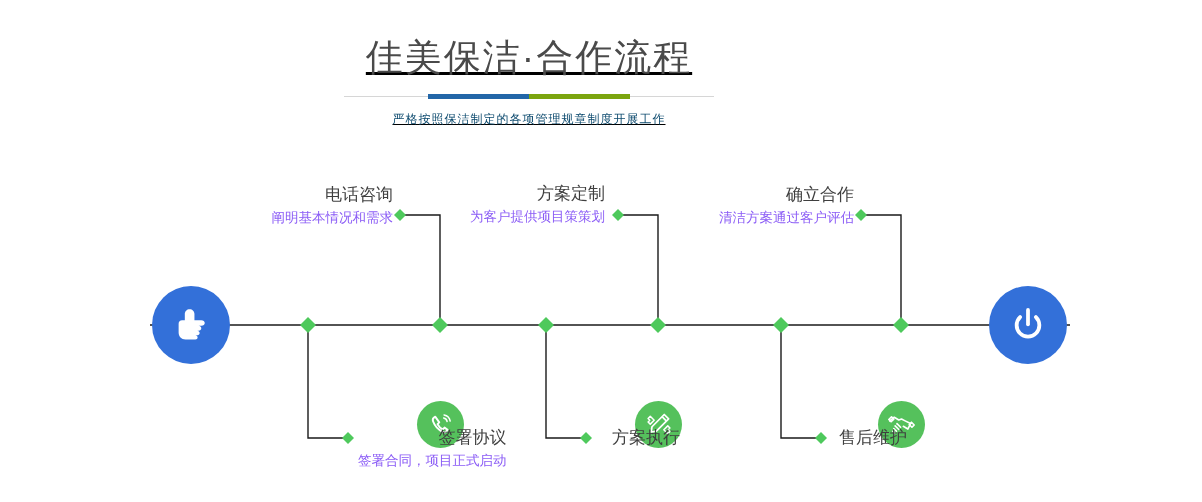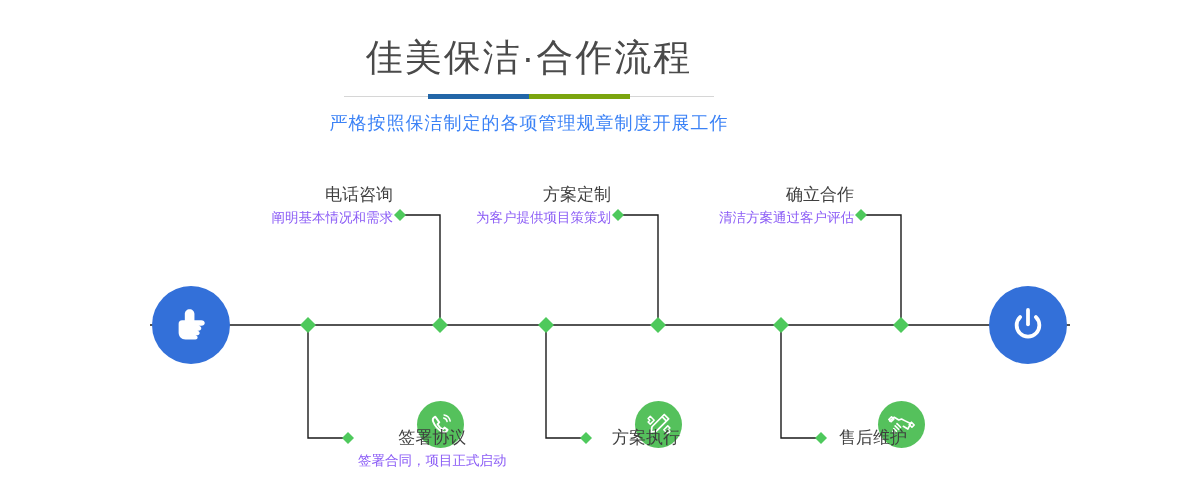--- a/index.html
+++ b/index.html
@@ -15,20 +15,21 @@
     position: relative;
   }
 
   
   .header {
     position: absolute;
     left: 0;
     top: 0;
     width: 1058px;
     text-align: center;
+    text-decoration: underline;
   }
   .page-title {
     margin: 0;
     padding-top: 36px;
     font-size: 37px;
     font-weight: 400;
     letter-spacing: 2px;
     color: #4a4a4a;
     line-height: 1.2;
   }
@@ -55,22 +56,22 @@
   .divider-green {
     position: absolute;
     left: 185px; top: 0px;
     width: 101px;
     height: 5px;
     background: #7ba50f;
   }
   .page-subtitle {
     margin: 0;
     padding-top: 12px;
-    font-size: 18px;
-    color: #3b82f6;
+    font-size: 12px;
+    color: #0c4a6e;
     letter-spacing: 1px;
   }
 
   
   .flow {
     position: absolute;
     left: 0;
     top: 160px;
     width: 956px;
     height: 342px;
@@ -128,21 +129,21 @@
   .label-desc {
     font-size: 13.5px;
     color: #8b5cf6;
     line-height: 1.45;
     margin-top: 3px;
   }
   .label-top {
     text-align: right;
   }
   .label-bottom {
-    text-align: center;
+    text-align: right;
   }
 </style>
 </head>
 <body>
 
 <div class="header">
   <h1 class="page-title">佳美保洁·合作流程</h1>
 
   <div class="divider-wrap">
     <div class="divider-base"></div>
@@ -236,21 +237,21 @@
         <path d="M54 27l6 6-5 5-6-6z"></path>
       </g>
     </svg>
   </div>
 
   <div class="label-block label-top" style="left:55px; top:24px; width:338px;">
     <div class="label-title">电话咨询</div>
     <div class="label-desc">阐明基本情况和需求</div>
   </div>
 
-  <div class="label-block label-top" style="left:280px; top:24px; width:331px;">
+  <div class="label-block label-top" style="left:274px; top:24px; width:331px;font-family:Liberation Mono, monospace;">
     <div class="label-title">方案定制</div>
     <div class="label-desc">为客户提供项目策策划</div>
   </div>
 
   <div class="label-block label-top" style="left:520px; top:24px; width:334px;">
     <div class="label-title">确立合作</div>
     <div class="label-desc">清洁方案通过客户评估</div>
   </div>
 
   <div class="label-block label-bottom" style="left:358px; top:267px;">

